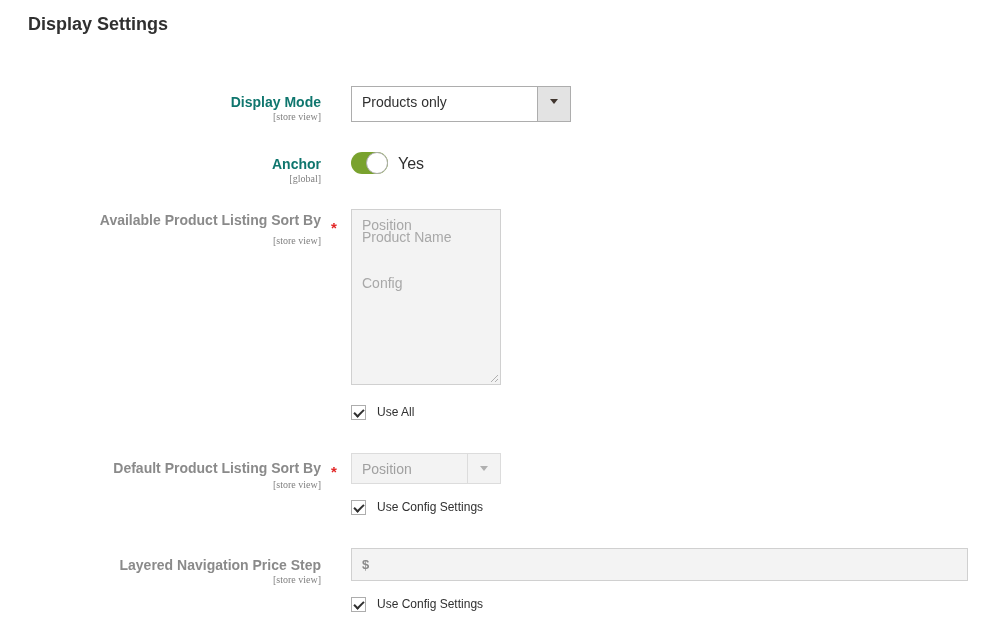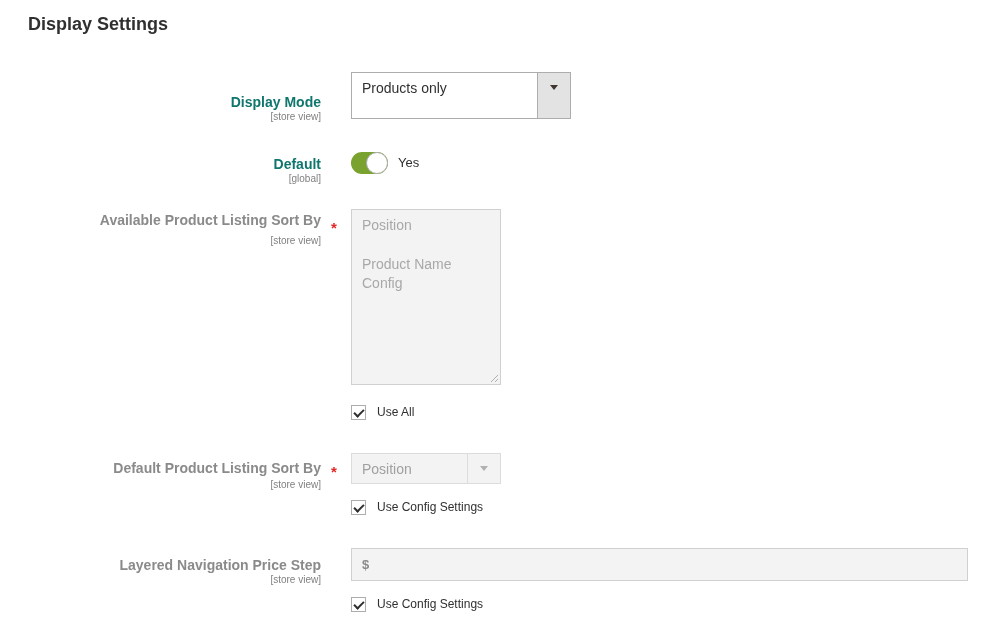--- a/index.html
+++ b/index.html
@@ -1,70 +1,70 @@
 <!DOCTYPE html>
 <html><head>
 <meta charset="utf-8">
 <style>
   html, body { margin:0; padding:0; background:#ffffff; }
   body { width:993px; height:625px; position:relative; overflow:hidden;
          font-family:"Liberation Sans", "DejaVu Sans", sans-serif; color:#303030; }
   .title { position:absolute; left:28px; top:14px; font-size:18px; font-weight:bold; color:#303030; }
   .label { position:absolute; right:672px; text-align:right; font-size:14px; font-weight:bold; color:#0f766e; white-space:nowrap; }
   .label.dim { color:#8a8a8a; }
-  .scope { position:absolute; right:672px; text-align:right; font-size:10px; color:#808080; white-space:nowrap; }
+  .scope { position:absolute; right:672px; text-align:right; font-size:10px; color:#808080; white-space:nowrap;font-family:Liberation Serif, serif; }
   .req { position:absolute; left:331px; font-size:15px; color:#e22626; font-weight:bold; }
   .select { position:absolute; left:351px; height:28px; border:1px solid #adadad; box-sizing:border-box; background:#fff; }
   .select .val { position:absolute; left:10px; top:6px; font-size:14px; color:#303030; }
   .select .btn { position:absolute; right:0; top:0; bottom:0; width:32px; border-left:1px solid #adadad; background:#e3e3e3; }
   .select .btn .arr { position:absolute; left:12px; top:12px; width:0; height:0; border-left:4px solid transparent; border-right:4px solid transparent; border-top:5px solid #41362f; }
   .select.disabled { border-color:#dcdcdc; background:#f3f3f3; }
   .select.disabled .val { color:#a0a0a0; }
   .select.disabled .btn { background:#f3f3f3; border-left-color:#dcdcdc; }
   .select.disabled .btn .arr { border-top-color:#b0b0b0; }
   .toggle { position:absolute; left:351px; top:152px; width:37px; height:22px; border-radius:11px; background:#79a22e; }
   .toggle .knob { position:absolute; right:0; top:0; width:22px; height:22px; border-radius:50%; background:#fff; box-sizing:border-box; border:1px solid #adadad; }
-  .toggle-label { position:absolute; left:398px; top:155px; font-size:13px; color:#303030; }
+  .toggle-label { position:absolute; left:398px; top:155px; font-size:16px; color:#303030; }
   .multi { position:absolute; left:351px; top:209px; width:150px; height:176px; box-sizing:border-box; border:1px solid #d0d0d0; background:#f3f3f3; }
   .multi .opt { position:absolute; left:10px; font-size:14px; color:#a8a8a8; }
   .multi .grip { position:absolute; right:2px; bottom:2px; width:7px; height:7px;
      background:linear-gradient(135deg, transparent 45%, #b0b0b0 45%, #b0b0b0 55%, transparent 55%, transparent 75%, #b0b0b0 75%, #b0b0b0 85%, transparent 85%); }
   .chk { position:absolute; left:351px; width:15px; height:15px; box-sizing:border-box; border:1px solid #adadad; background:#fff; }
   .chk::after { content:""; position:absolute; left:4px; top:1px; width:4px; height:8px; border-right:2px solid #303030; border-bottom:2px solid #303030; transform:rotate(45deg); }
   .chk-label { position:absolute; left:377px; font-size:12px; color:#303030; }
   .textin { position:absolute; left:351px; top:548px; width:617px; height:33px; box-sizing:border-box; border:1px solid #d0d0d0; background:#f3f3f3; }
   .textin .addon { position:absolute; left:10px; top:8px; font-size:13px; font-weight:bold; color:#8a8a8a; }
 </style>
 </head>
 <body>
 
 <div class="title">Display Settings</div>
 
 <div class="label" style="top:94px;">Display Mode</div>
 <div class="scope" style="top:111px;">[store view]</div>
-<div class="select" style="top:72px; width:220px; height:47px;text-decoration:underline;">
+<div class="select" style="top:86px; width:220px; height:36px;text-decoration:underline;">
   <span class="val" style="top:7px;">Products only</span>
   <span class="btn">
       <span class="arr"></span>
     </span>
 </div>
 
-<div class="label" style="top:156px;">Default</div>
+<div class="label" style="top:156px;">Anchor</div>
 <div class="scope" style="top:173px;">[global]</div>
 <div class="toggle">
     <span class="knob"></span>
   </div>
 <div class="toggle-label">Yes</div>
 
 <div class="label dim" style="top:212px;">Available Product Listing Sort By</div>
 <div class="req" style="top:219px;">*</div>
 <div class="scope" style="top:235px;">[store view]</div>
 <div class="multi">
   <span class="opt" style="top:7px;">Position</span>
-  <span class="opt" style="top:46px;">Product Name</span>
+  <span class="opt" style="top:19px;">Product Name</span>
   <span class="opt" style="top:65px;">Config</span>
   <span class="grip"></span>
 </div>
 <div class="chk" style="top:405px;"></div>
 <div class="chk-label" style="top:405px;">Use All</div>
 
 <div class="label dim" style="top:460px;">Default Product Listing Sort By</div>
 <div class="req" style="top:463px;">*</div>
 <div class="scope" style="top:479px;">[store view]</div>
 <div class="select disabled" style="top:453px; width:150px; height:31px;">

